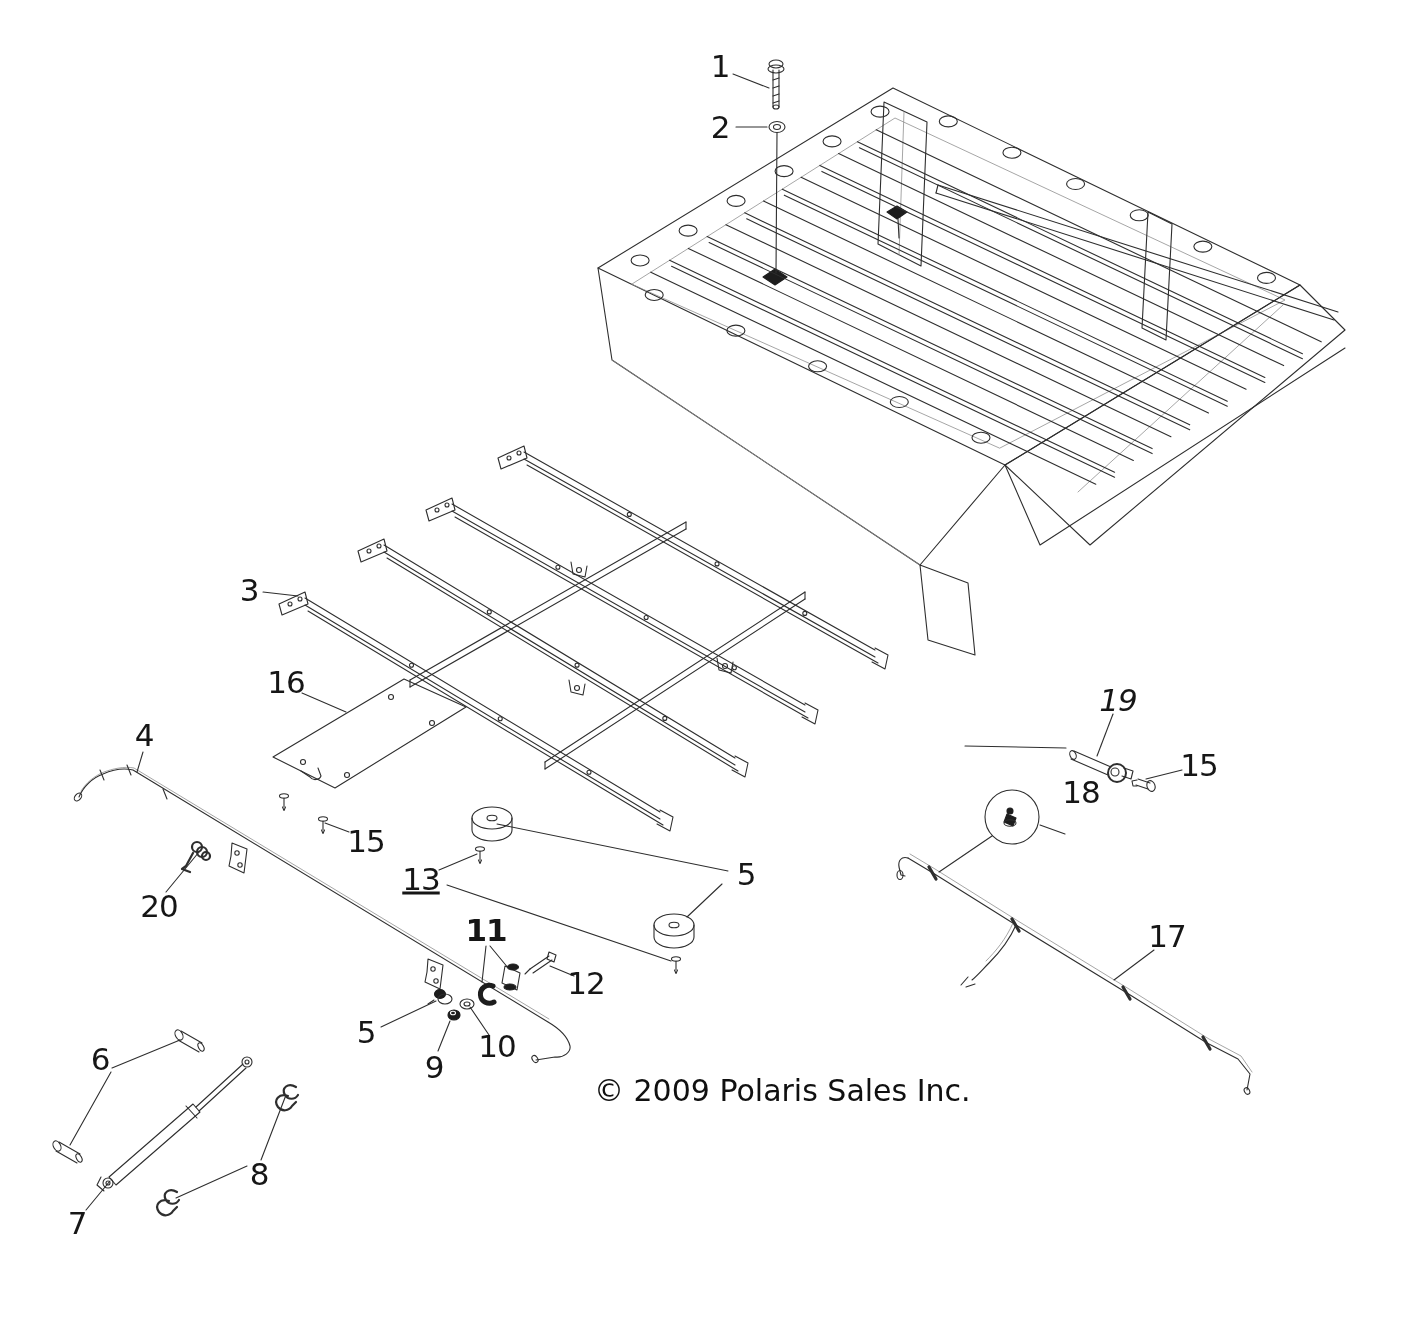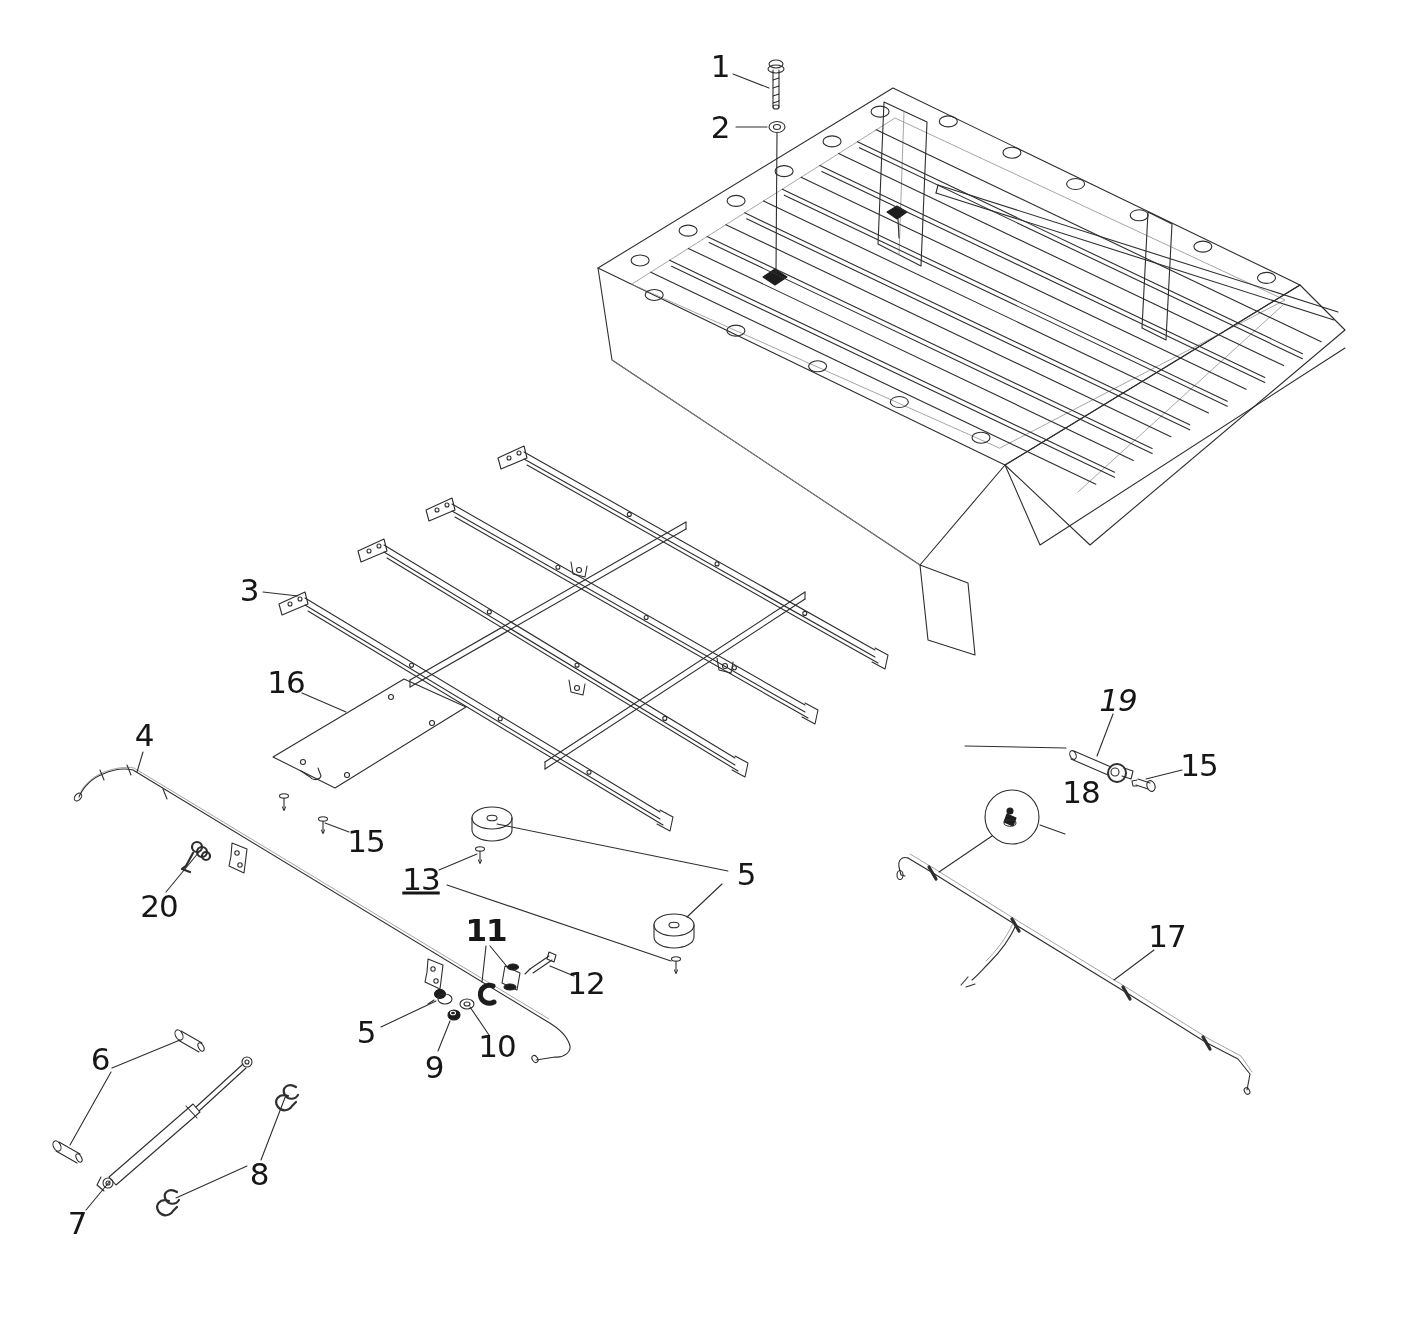--- a/index.html
+++ b/index.html
@@ -392,13 +392,14 @@
       <div class="lbl" style="left: 746px; top: 874px;">5</div>
       <div class="lbl" style="left: 366px; top: 841px;">15</div>
       <div class="lbl" style="left: 286px; top: 682px;">16</div>
       <div class="lbl" style="left: 1167px; top: 936px;">17</div>
       <div class="lbl" style="left: 1081px; top: 792px;">18</div>
       <div class="lbl" style="left: 1118px; top: 700px; font-style: italic;">19</div>
       <div class="lbl" style="left: 1199px; top: 765px;">15</div>
       <div class="lbl" style="left: 159px; top: 906px;">20</div>
     </div>
 
+<div class="copyright">© 2009 Polaris Sales Inc.</div>
 </div>
 
 </body></html>

